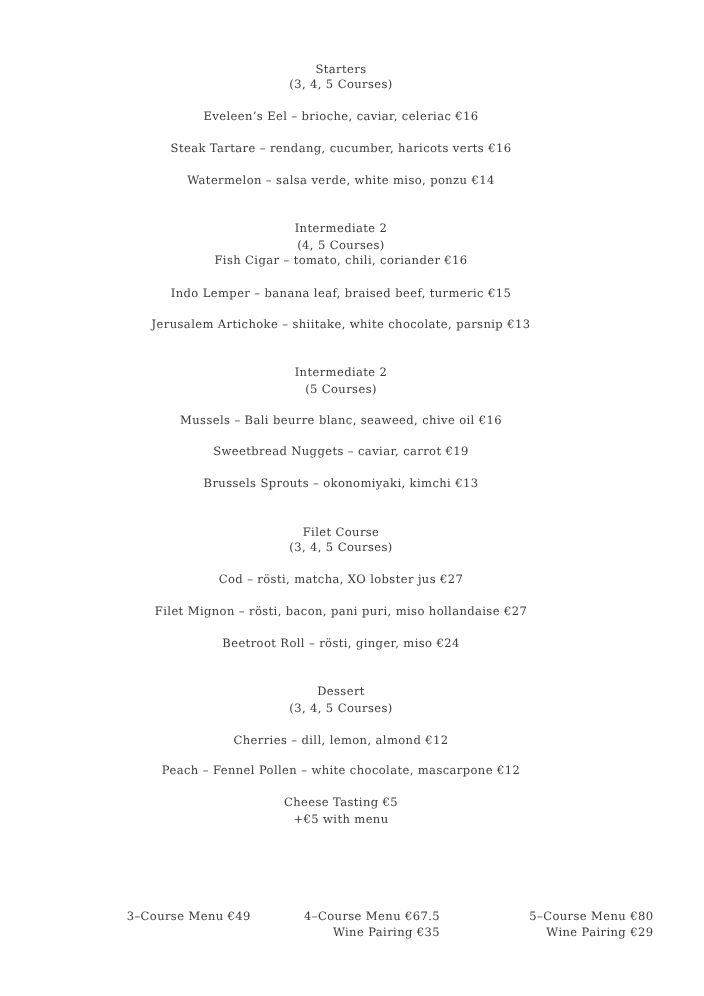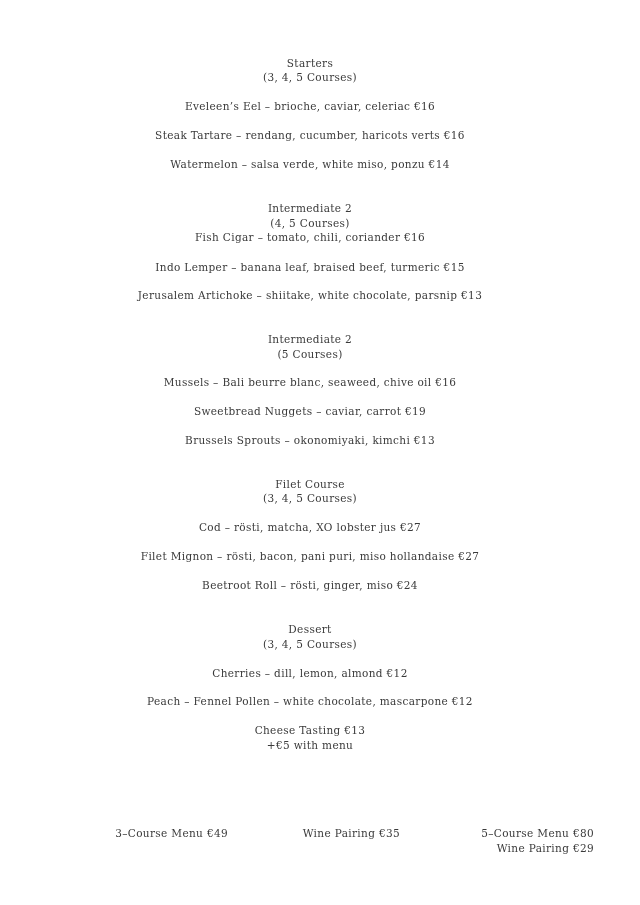--- a/index.html
+++ b/index.html
@@ -75,29 +75,30 @@
     <div class="line" style="top:520px">Cod – rösti, matcha, XO lobster jus €27</div>
     <div class="line" style="top:549px">Filet Mignon – rösti, bacon, pani puri, miso hollandaise €27</div>
     <div class="line" style="top:578px">Beetroot Roll – rösti, ginger, miso €24</div>
   </div>
 
   <div>
     <div class="line" style="top:622px">Dessert</div>
     <div class="line" style="top:637px">(3, 4, 5 Courses)</div>
     <div class="line" style="top:666px">Cherries – dill, lemon, almond €12</div>
     <div class="line" style="top:694px">Peach – Fennel Pollen – white chocolate, mascarpone €12</div>
-    <div class="line" style="top:723px">Cheese Tasting €13</div>
+    <div class="line" style="top:723px">Cheese Tasting €5</div>
     <div class="line" style="top:738px">+€5 with menu</div>
   </div>
 
   <div>
     <div class="footer-col" style="left:68px; width:160px">
       <div>3–Course Menu €49</div>
     </div>
     <div class="footer-col" style="left:240px; width:160px">
+      <div>4–Course Menu €67.5</div>
       <div>Wine Pairing €35</div>
     </div>
     <div class="footer-col" style="left:434px; width:160px">
       <div>5–Course Menu €80</div>
       <div>Wine Pairing €29</div>
     </div>
   </div>
 
 </div>
 

